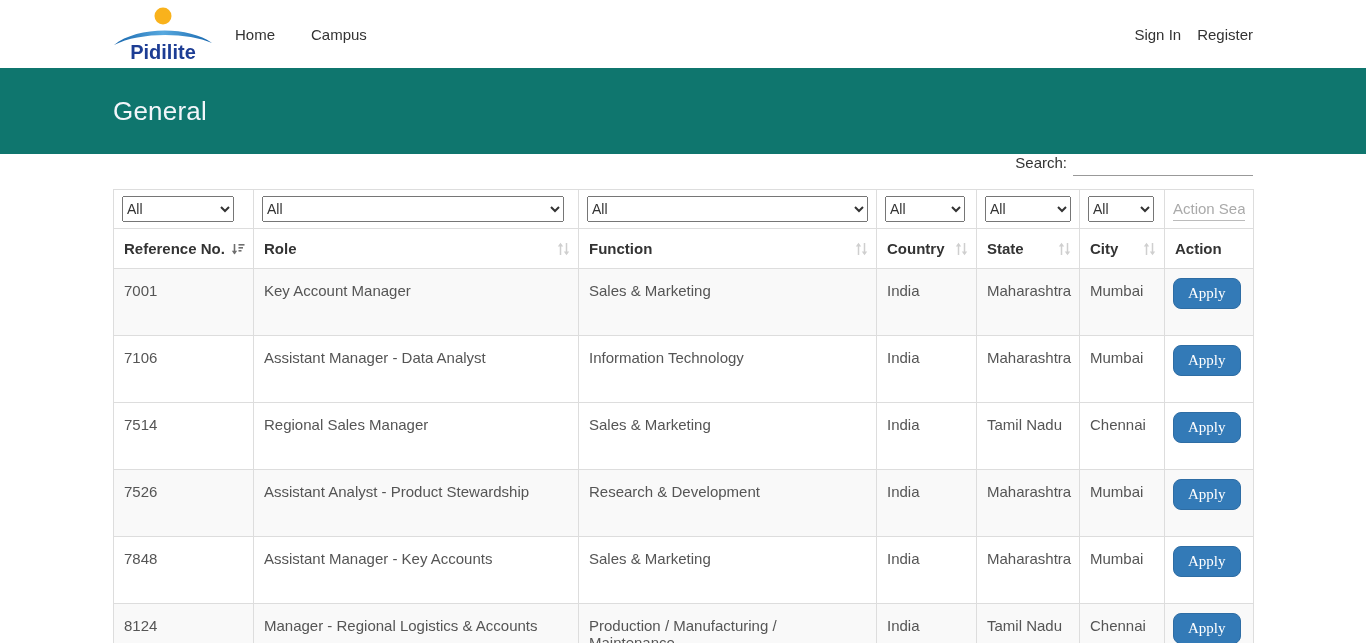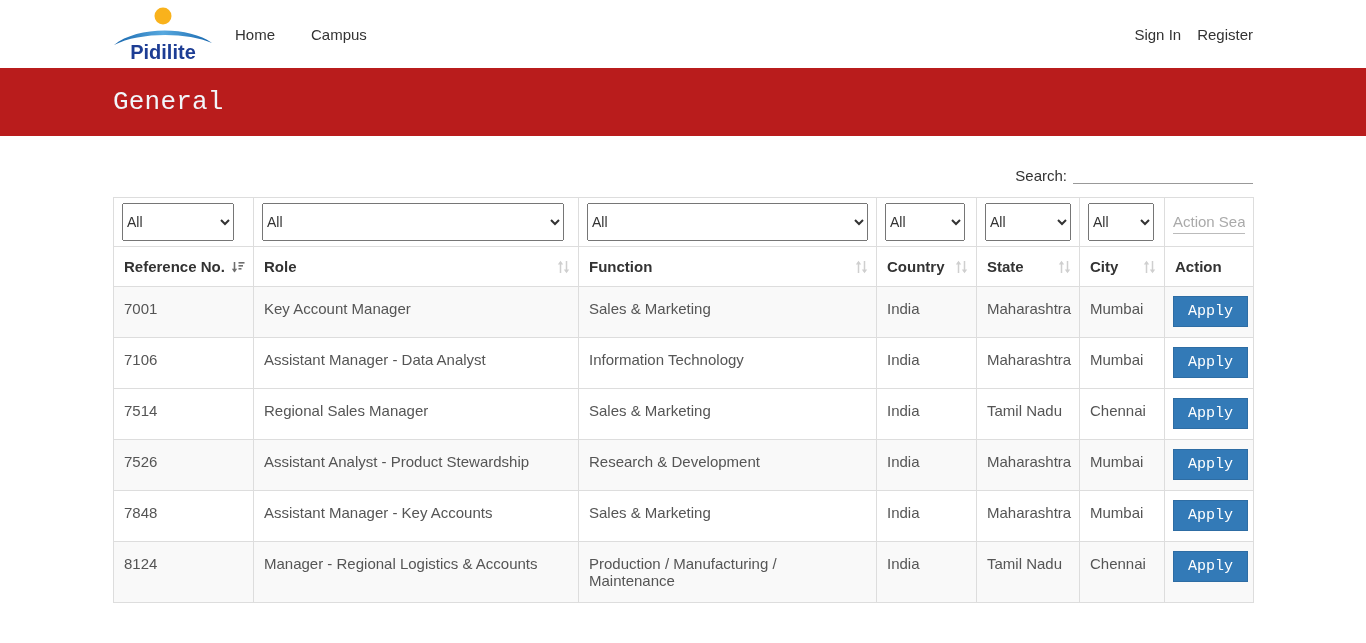--- a/index.html
+++ b/index.html
@@ -11,57 +11,57 @@
   
   .top-header { height:68px; background:#fff; }
   .top-header .container { display:flex; align-items:center; height:100%; }
   .logo { width:100px; height:56px; margin-top:2px; cursor:pointer; flex:0 0 auto; }
   .main-nav { display:flex; gap:36px; margin-left:22px; }
   .main-nav a { text-decoration:none; color:#333; font-size:15px; cursor:pointer; }
   .auth-nav { margin-left:auto; display:flex; gap:16px;align-items:flex-end; }
   .auth-nav a { text-decoration:none; color:#333; font-size:15px; cursor:pointer; }
 
   
-  .hero { height:68px; background:#b91c1c;font-family:Liberation Mono, monospace; }
+  .hero { height:86px; background:#0f766e; }
   .hero .container { height:100%; display:flex; align-items:center; }
   .hero h1 { color:#f2f6fa; font-size:26px; font-weight:400; letter-spacing:.2px; }
 
   
-  .search-row { margin-top:26px; display:flex; justify-content:flex-end; align-items:flex-end; }
+  .search-row { display:flex; justify-content:flex-end; align-items:flex-start; }
   .search-row label { font-size:15px; color:#333; margin-right:6px; }
   .search-row input { width:180px; height:22px; border:none; border-bottom:1px solid #999;
     outline:none; font-size:14px; color:#333; background:transparent; }
 
   
   table.jobs { width:1140px; border-collapse:collapse; margin-top:13px; table-layout:fixed; }
   table.jobs col.c-ref{width:140px} table.jobs col.c-role{width:325px}
   table.jobs col.c-fn{width:298px} table.jobs col.c-country{width:100px}
   table.jobs col.c-state{width:103px} table.jobs col.c-city{width:85px}
   table.jobs col.c-action{width:89px}
   table.jobs th, table.jobs td { border:1px solid #ddd; text-align:left; vertical-align:top; }
 
   tr.filter-row td { padding:5px 8px; height:39px; vertical-align:middle; background:#fff; }
-  tr.filter-row select { font-size:14px; color:#333; height:38px; max-width:100%; }
+  tr.filter-row select { font-size:14px; color:#333; height:26px; max-width:100%; }
   .sel-ref{width:112px} .sel-role{width:302px} .sel-fn{width:282px}
   .sel-country{width:80px} .sel-state{width:86px} .sel-city{width:66px}
   .action-search { width:72px; border:none; border-bottom:1px solid #bbb; outline:none;
     font-size:15px; height:24px; color:#555; background:transparent; }
   .action-search::placeholder { color:#aaa; }
 
   tr.head-row th { padding:10px 8px 10px 10px; height:40px; font-size:15px; font-weight:700;
     color:#333; cursor:pointer; vertical-align:middle; background:#fff; }
   .th-inner { display:flex; align-items:center; justify-content:space-between; }
   .sort-ic { flex:0 0 auto; margin-left:4px; }
 
-  tbody td { padding:13px 10px; font-size:15px; color:#555; height:51px; background:#fff; }
+  tbody td { padding:13px 10px; font-size:15px; color:#555; height:67px; background:#fff; }
   tbody tr.odd td { background:#f9f9f9; }
   td.action-cell { padding:9px 8px; }
 
   .apply-btn { background:#337ab7; border:1px solid #2e6da4; color:#fff; font-size:15px;
-    font-family:Liberation Mono, monospace; padding:6px 14px; border-radius:0; cursor:pointer; }
+    font-family:Liberation Serif, serif; padding:6px 14px; border-radius:8px; cursor:pointer; }
 </style>
 </head>
 <body>
 
 <header class="top-header">
   <div class="container">
     <svg class="logo" viewBox="0 0 100 56">
       <defs>
         <linearGradient id="sw" x1="0" y1="0" x2="1" y2="0">
           <stop offset="0" stop-color="#1766ad"></stop>

